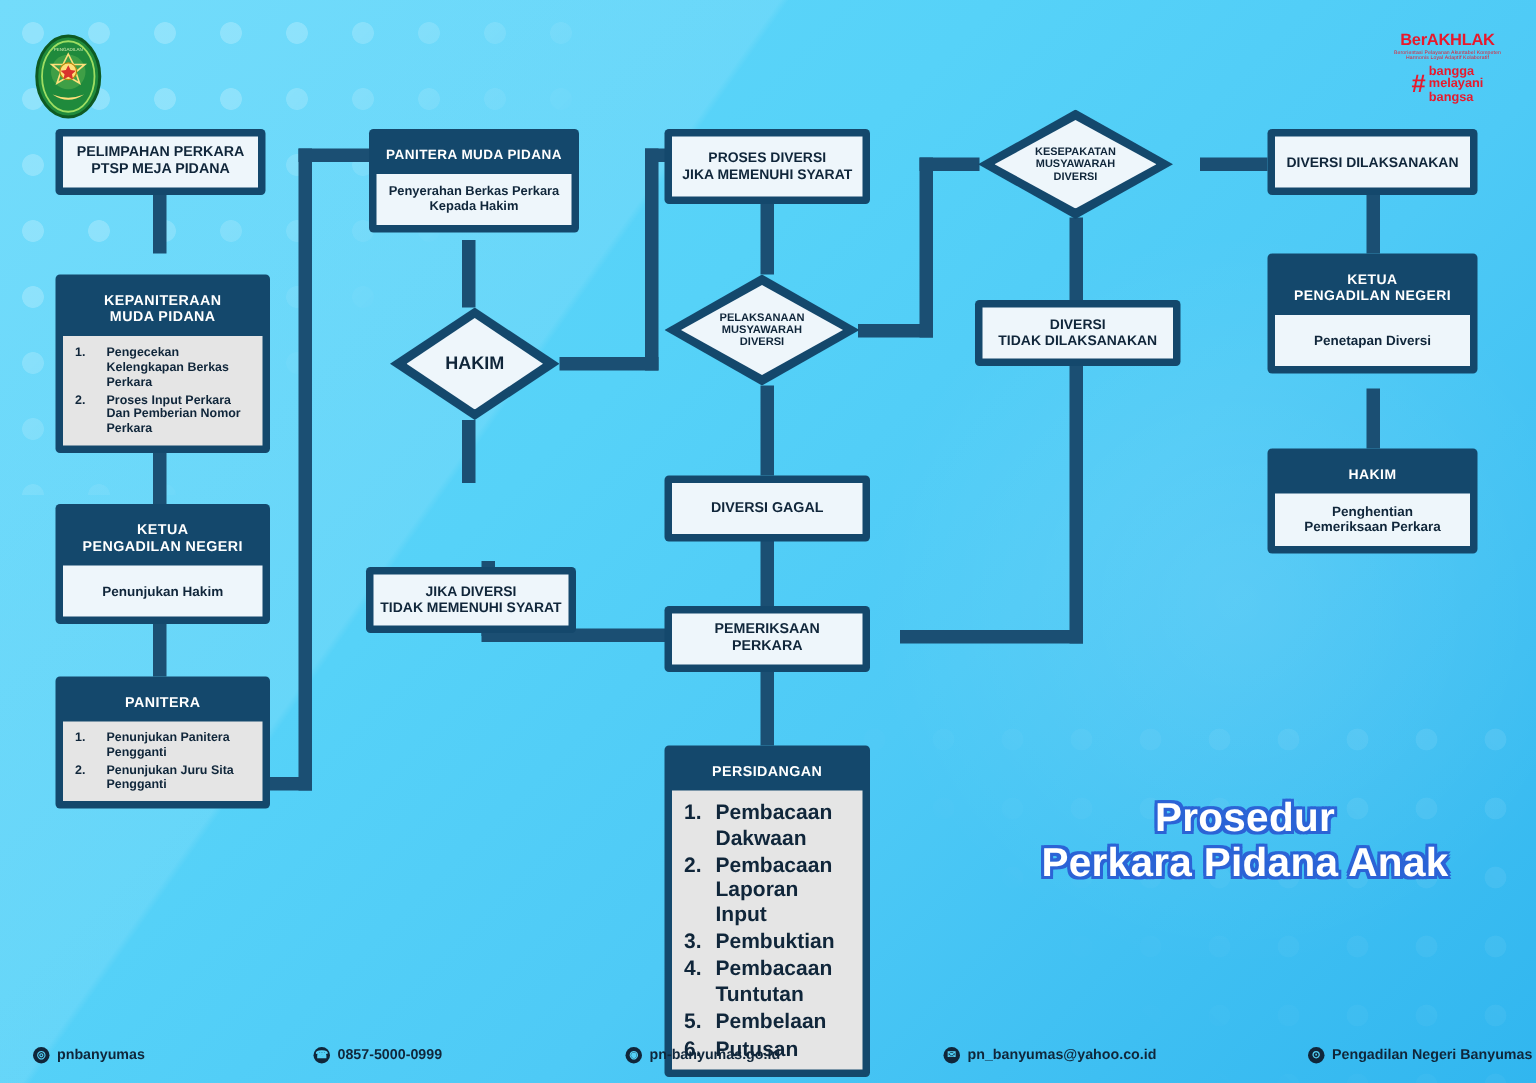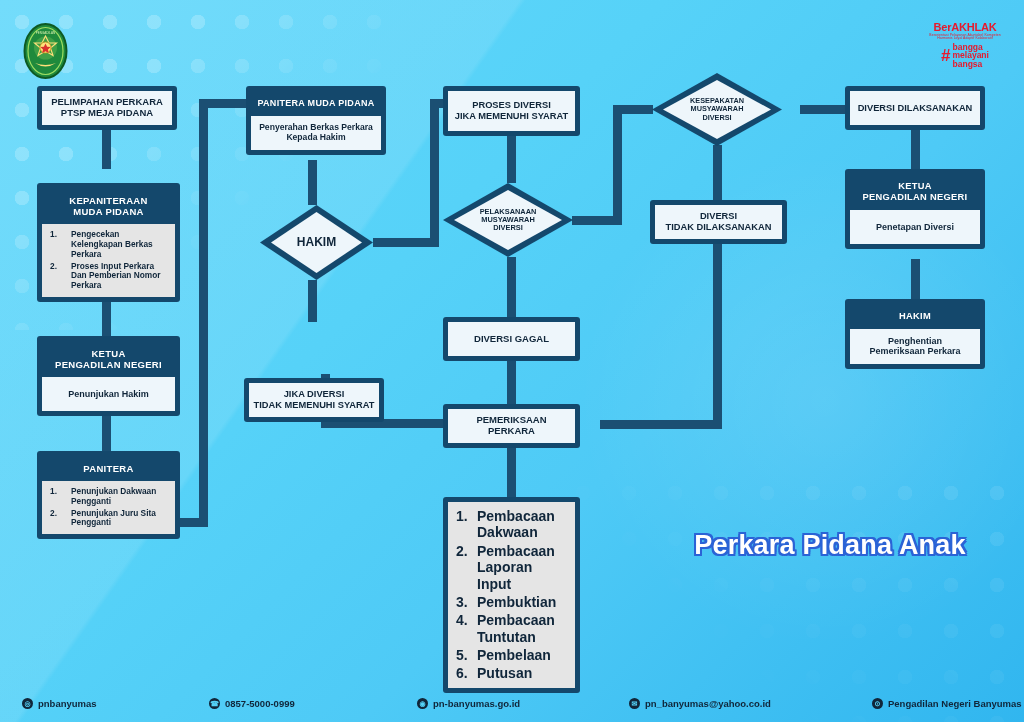--- a/index.html
+++ b/index.html
@@ -281,21 +281,21 @@
   <div class="node" style="left:37px; top:336px; width:143px;">
     <div class="node-title" style="font-size:9.5px; white-space:pre-line;">KETUA
 PENGADILAN NEGERI</div>
     <div class="node-inner" style="font-size:9px; height:26px;">Penunjukan Hakim</div>
   </div>
 
   <div class="node" style="left:37px; top:451px; width:143px;">
     <div class="node-title" style="font-size:9.5px;">PANITERA</div>
     <div class="node-list" style="font-size:8.3px;">
       <ol>
-        <li>Penunjukan Dakwaan Pengganti</li>
+        <li>Penunjukan Panitera Pengganti</li>
         <li>Penunjukan Juru Sita Pengganti</li>
       </ol>
     </div>
   </div>
 
   <div class="node" style="left:246px; top:86px; width:140px;">
     <div class="node-title" style="font-size:9px;">PANITERA MUDA PIDANA</div>
     <div class="node-inner" style="font-size:8.6px; white-space:pre-line; height:32px;">Penyerahan Berkas Perkara
 Kepada Hakim</div>
   </div>
@@ -326,20 +326,21 @@
 
   <div class="node plain" style="left:443px; top:317px; width:137px;">
     <div class="node-inner" style="font-size:9.5px; height:27px;">DIVERSI GAGAL</div>
   </div>
 
   <div class="node plain" style="left:443px; top:404px; width:137px;">
     <div class="node-inner" style="font-size:9.5px; height:31px;">PEMERIKSAAN PERKARA</div>
   </div>
 
   <div class="node" style="left:443px; top:497px; width:137px;">
+    <div class="node-title" style="font-size:9.5px;">PERSIDANGAN</div>
     <div class="node-list" style="font-size:14px;">
       <ol>
         <li>Pembacaan Dakwaan</li>
         <li>Pembacaan Laporan Input</li>
         <li>Pembuktian</li>
         <li>Pembacaan Tuntutan</li>
         <li>Pembelaan</li>
         <li>Putusan</li>
       </ol>
     </div>
@@ -370,20 +371,21 @@
 
   <div class="node" style="left:845px; top:299px; width:140px;">
     <div class="node-title" style="font-size:9.3px;">HAKIM</div>
     <div class="node-inner" style="font-size:9px; white-space:pre-line; height:35px;">Penghentian
 Pemeriksaan Perkara</div>
   </div>
 
 </div>
 
 <div id="title-block">
+  <div id="title-line1">Prosedur</div>
   <div id="title-line2">Perkara Pidana Anak</div>
 </div>
 
 <div id="footer">
   <div class="foot-item" style="left:22px;">
     <span class="foot-ico">◎</span>
     <span>pnbanyumas</span>
   </div>
   <div class="foot-item" style="left:209px;">
     <span class="foot-ico">☎</span>

